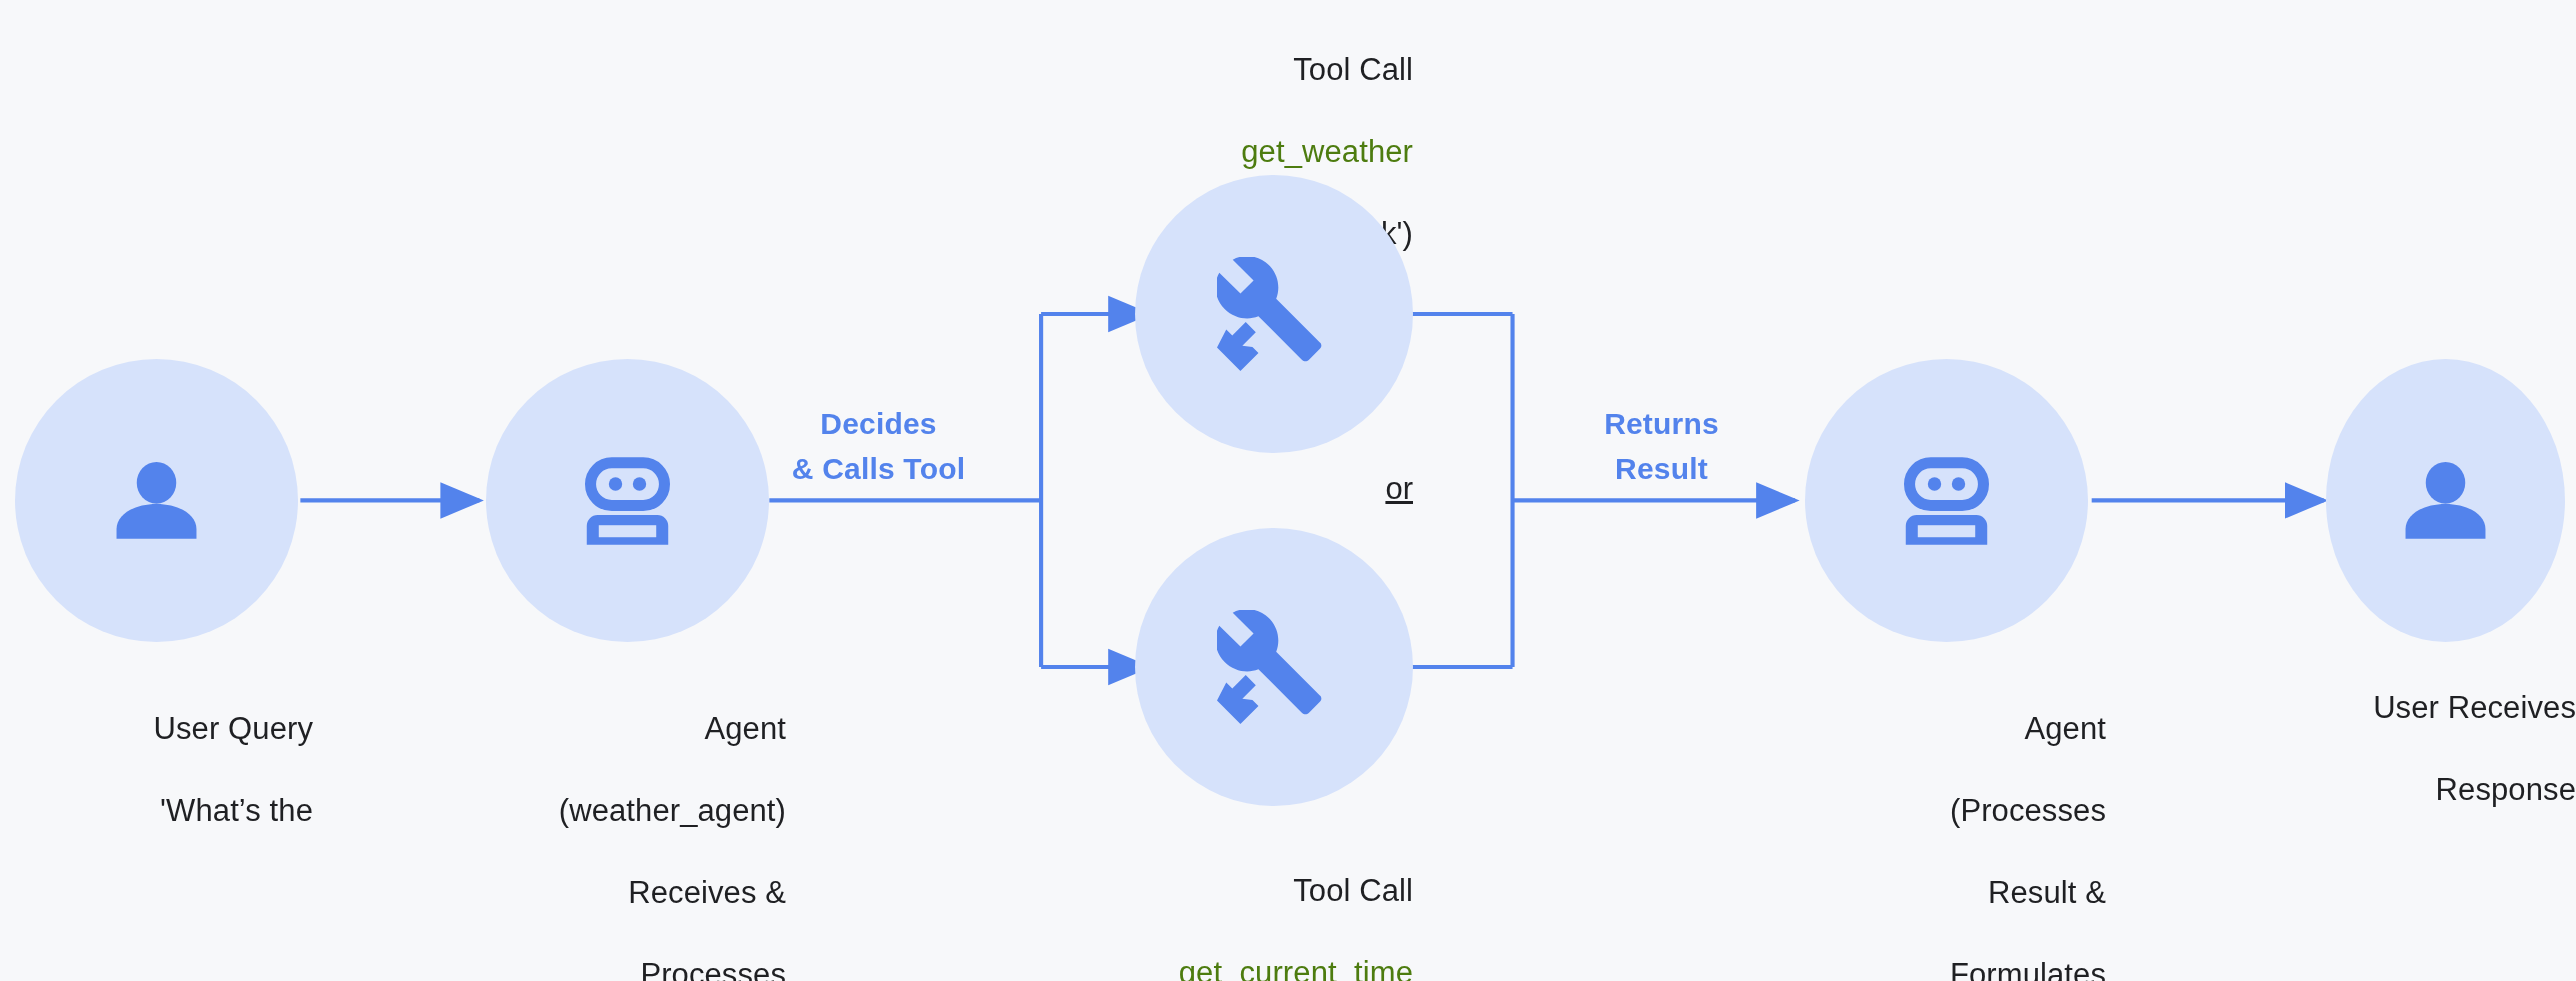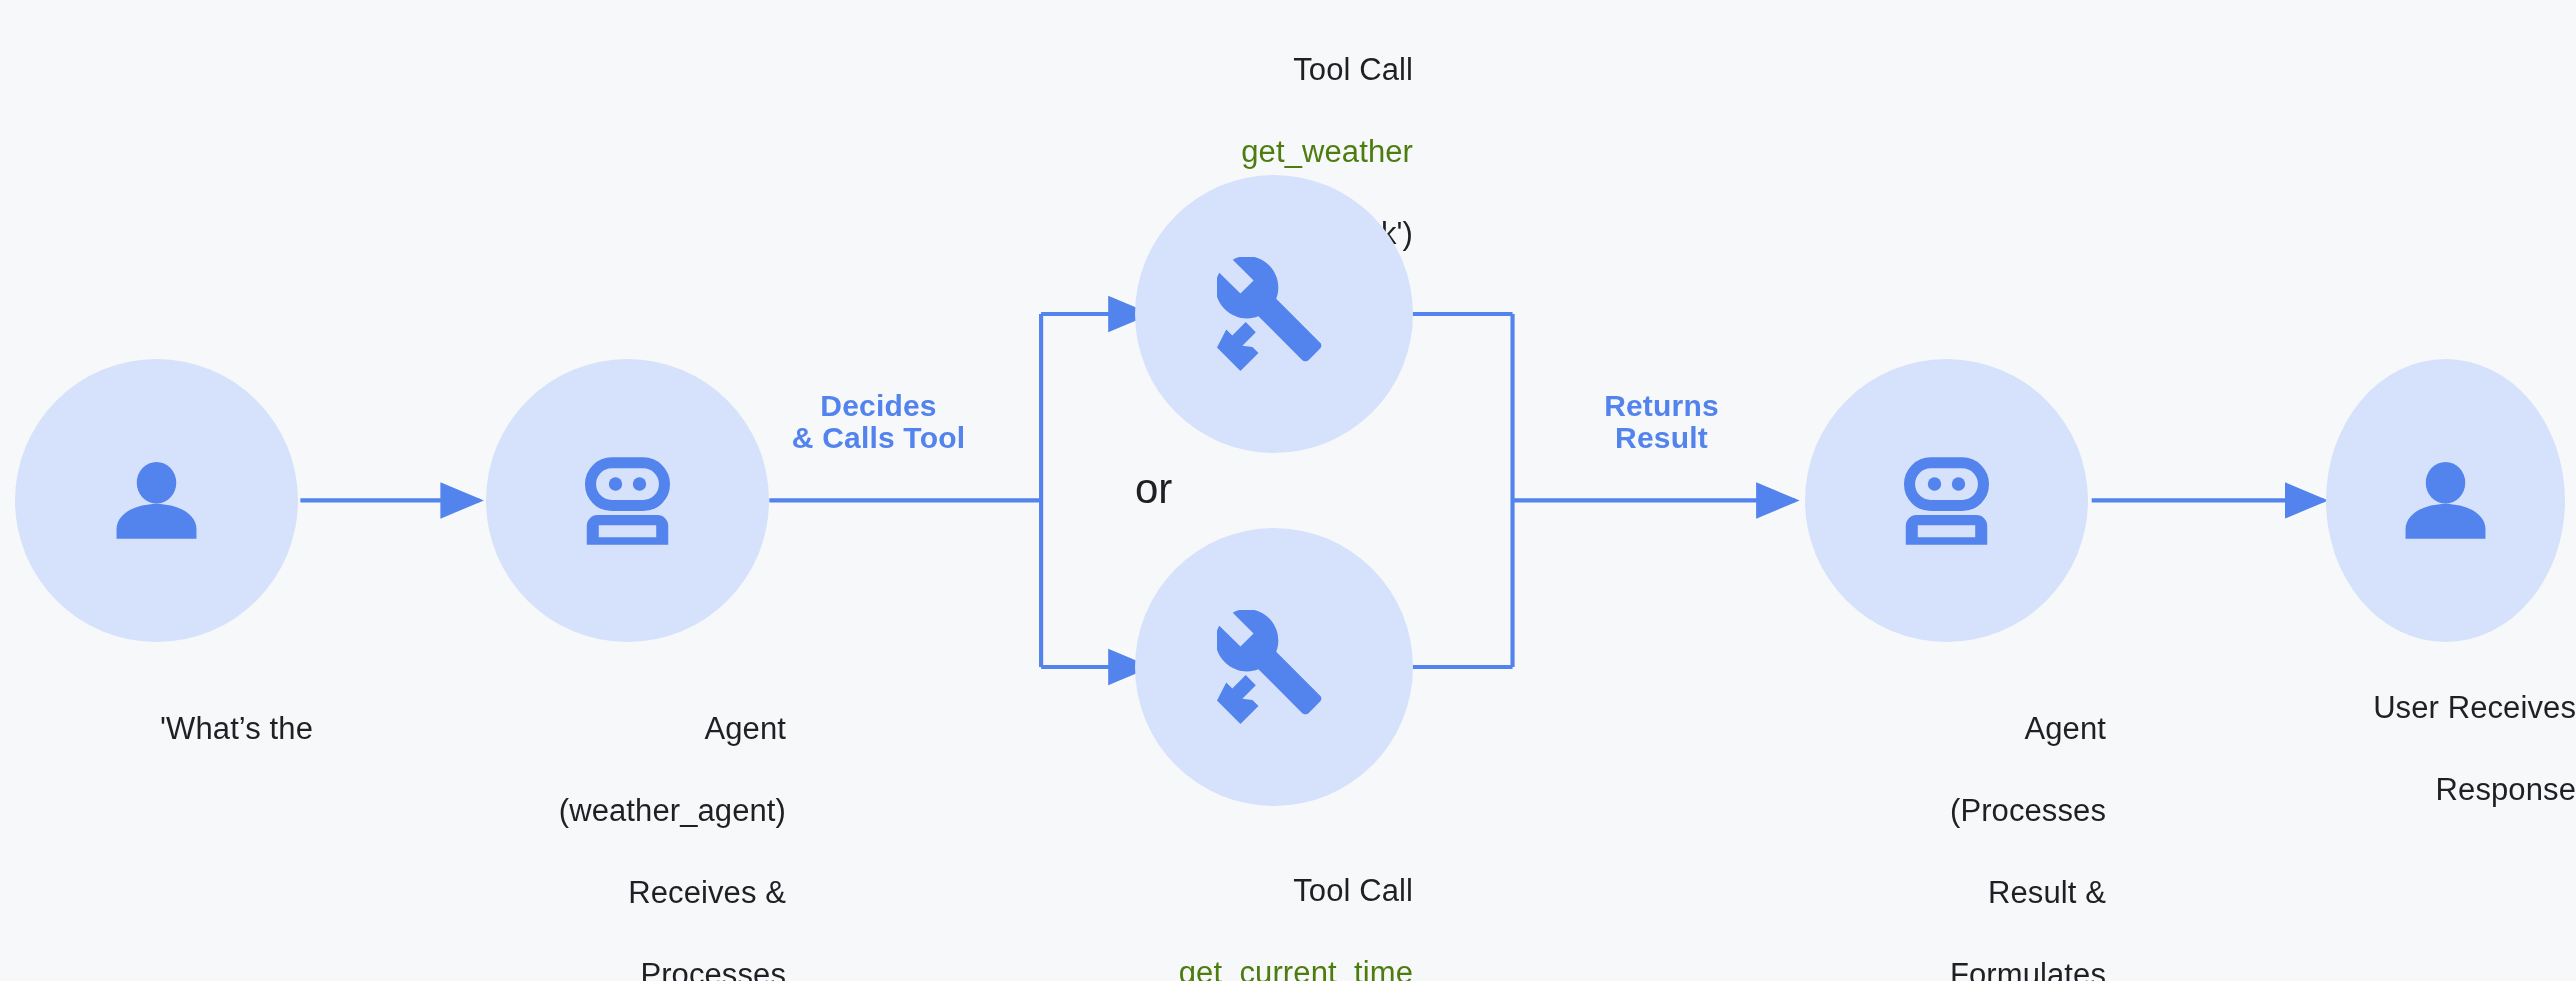--- a/index.html
+++ b/index.html
@@ -46,31 +46,33 @@
     white-space: pre-line;
   }
   .label .accent {
     color: #4d7c0f;
   }
   .edge-label {
     position: absolute;
     text-align: center;
     color: #5383ec;
     font-size: 30px;
-    line-height: 32px;
+    line-height: 45px;
     font-weight: bold;
     letter-spacing: 0.2px;
     white-space: pre-line;
+    margin-top: 11px;
   }
   .or-label {
     position: absolute;
-    text-align: left;
+    text-align: right;
     color: #1f2023;
-    font-size: 42px;
+    font-size: 31px;
     line-height: 36px;
+    text-decoration: underline;
   }
 </style>
 </head>
 <body>
 
 <div id="canvas">
 
   <svg class="edges" viewBox="0 0 3108 1184" width="2576" height="981">
     <defs>
       <marker id="arrow" markerWidth="11" markerHeight="11" refX="9.4" refY="5.5" orient="auto" markerUnits="strokeWidth">
@@ -101,20 +103,21 @@
 
   <div class="node" style="left:15px; top:359px; width:283px; height:283px;">
     <span>
       <svg width="109" height="109" viewBox="0 0 24 24" fill="#5383ec">
         <ellipse cx="12" cy="8.1" rx="4.35" ry="4.6"></ellipse>
         <path d="M3.2 20.4 v-2.1 c0-3.25 3.94-5.55 8.8-5.55 s8.8 2.3 8.8 5.55 v2.1 z"></path>
       </svg>
     </span>
   </div>
   <div class="label" style="left:0px; top:667px; width:313px;">
+    <div>User Query</div>
     <div>'What’s the</div>
   </div>
 
   <div class="node" style="left:486px; top:359px; width:283px; height:283px;">
     <span>
       <svg width="113" height="113" viewBox="0 0 24 24">
         <rect x="4.15" y="4.0" width="15.7" height="9.05" rx="4.5" fill="none" stroke="#5383ec" stroke-width="2.35"></rect>
         <circle cx="9.45" cy="8.5" r="1.42" fill="#5383ec"></circle>
         <circle cx="14.55" cy="8.5" r="1.42" fill="#5383ec"></circle>
         <path d="M3.35 17.4 a2.3 2.3 0 0 1 2.3-2.3 h12.7 a2.3 2.3 0 0 1 2.3 2.3 v4.0 h-17.3 z" fill="#5383ec"></path>

